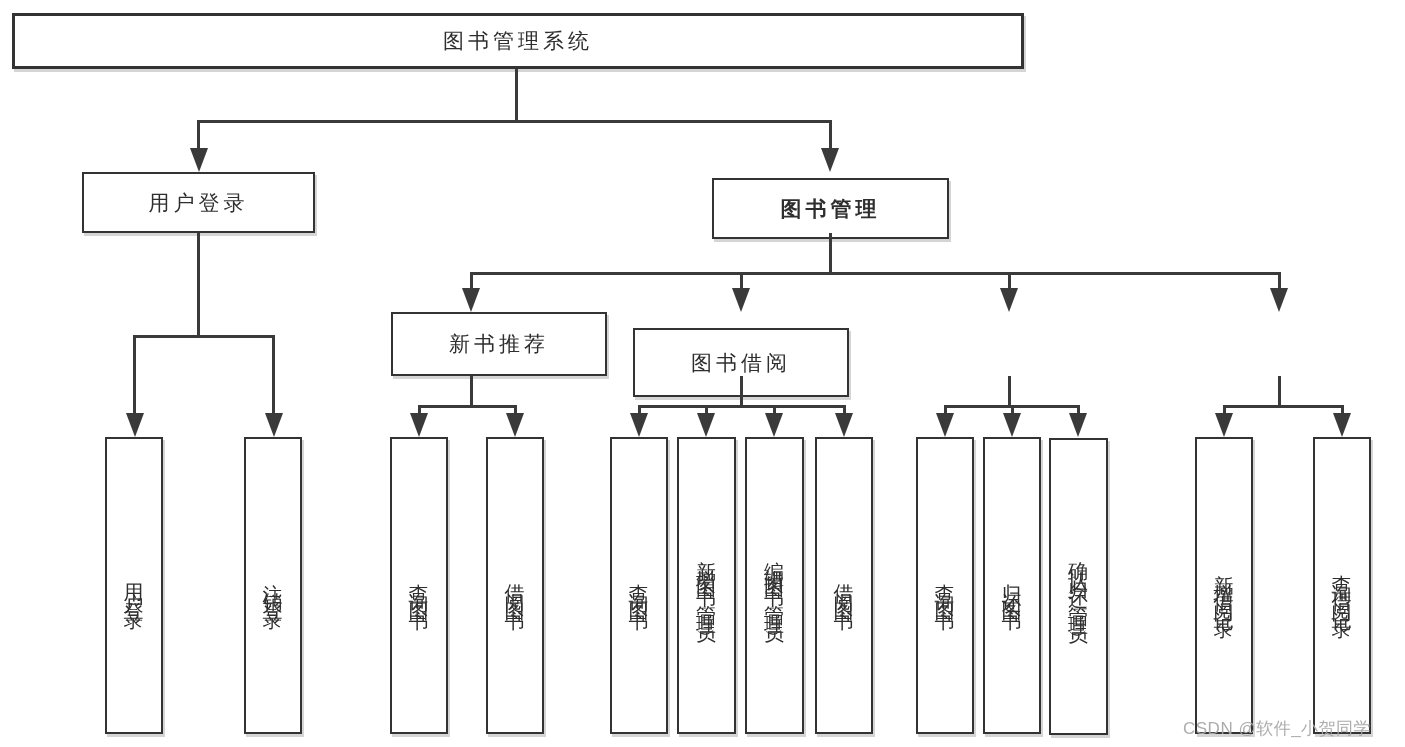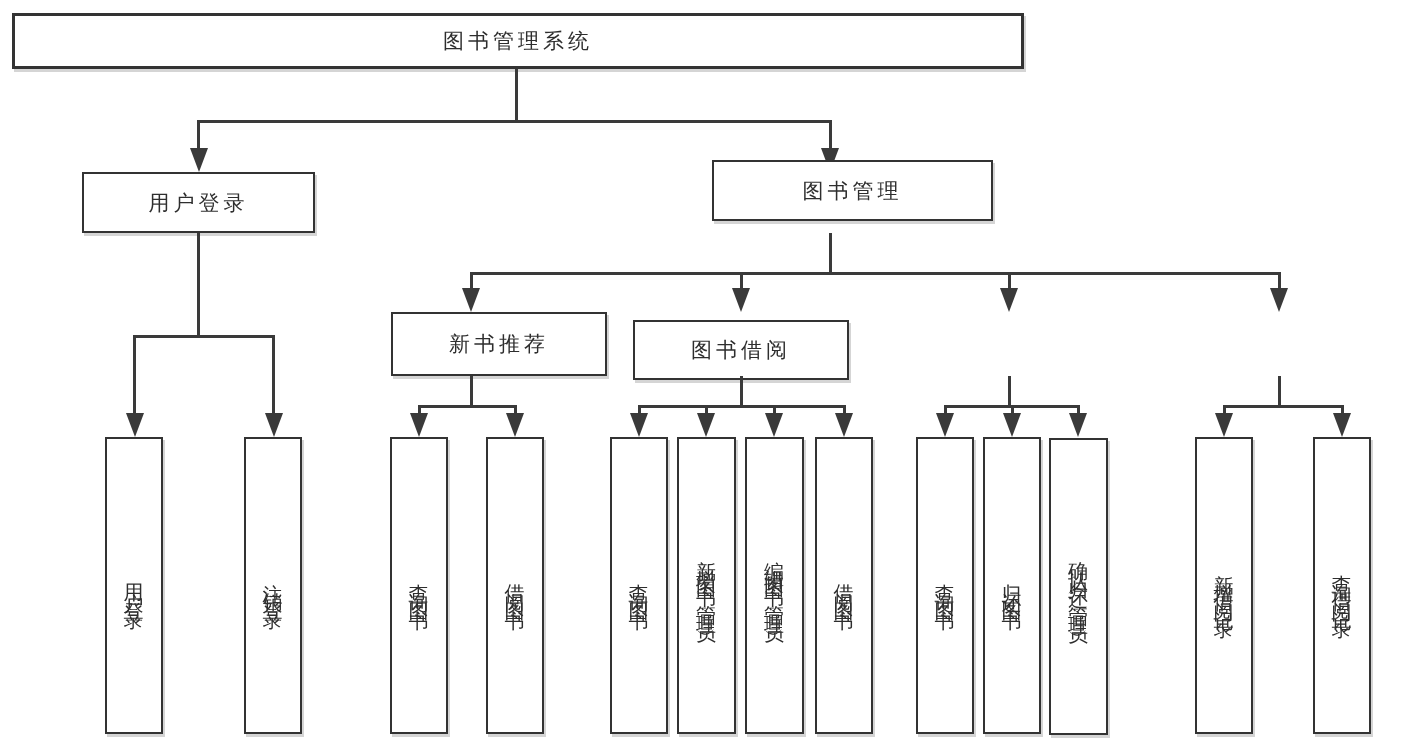--- a/index.html
+++ b/index.html
@@ -81,21 +81,21 @@
   <div class="vline" style="left:515px; top:69px; width:3px; height:51px;"></div>
   <div class="hline" style="left:197px; top:120px; width:635px; height:3px;"></div>
   <div class="vline" style="left:197px; top:120px; width:3px; height:30px;"></div>
   <div class="arrow" style="left:190px; top:148px;"></div>
   <div class="vline" style="left:829px; top:120px; width:3px; height:30px;"></div>
   <div class="arrow" style="left:821px; top:148px;"></div>
 
   <div class="hbox thin" style="left:82px; top:172px; width:233px; height:61px;">
     <span>用户登录</span>
   </div>
-  <div class="hbox thin" style="left:712px; top:160px; width:281px; height:61px;">
+  <div class="hbox thin" style="left:712px; top:178px; width:237px; height:61px;font-weight:bold;">
     <span>图书管理</span>
   </div>
 
   <div class="vline" style="left:197px; top:233px; width:3px; height:102px;"></div>
   <div class="hline" style="left:133px; top:335px; width:142px; height:3px;"></div>
   <div class="vline" style="left:133px; top:335px; width:3px; height:80px;"></div>
   <div class="arrow" style="left:126px; top:413px;"></div>
   <div class="vline" style="left:272px; top:335px; width:3px; height:80px;"></div>
   <div class="arrow" style="left:265px; top:413px;"></div>
 
@@ -106,21 +106,21 @@
   <div class="vline" style="left:740px; top:272px; width:3px; height:18px;"></div>
   <div class="arrow" style="left:732px; top:288px;"></div>
   <div class="vline" style="left:1008px; top:272px; width:3px; height:18px;"></div>
   <div class="arrow" style="left:1000px; top:288px;"></div>
   <div class="vline" style="left:1278px; top:272px; width:3px; height:18px;"></div>
   <div class="arrow" style="left:1270px; top:288px;"></div>
 
   <div class="hbox thin" style="left:363px; top:312px; width:216px; height:64px;margin-left:28px;">
     <span>新书推荐</span>
   </div>
-  <div class="hbox thin" style="left:633px; top:320px; width:216px; height:60px;">
+  <div class="hbox thin" style="left:633px; top:328px; width:216px; height:69px;">
     <span>图书借阅</span>
   </div>
 
   <div class="vline" style="left:470px; top:376px; width:3px; height:29px;"></div>
   <div class="vline" style="left:740px; top:376px; width:3px; height:29px;"></div>
   <div class="vline" style="left:1008px; top:376px; width:3px; height:29px;"></div>
   <div class="vline" style="left:1278px; top:376px; width:3px; height:29px;"></div>
 
   <div class="hline" style="left:418px; top:405px; width:99px; height:3px;"></div>
   <div class="vline" style="left:418px; top:405px; width:3px; height:12px;"></div>
@@ -189,14 +189,15 @@
     <span>确认归还（管理员）</span>
   </div>
 
   <div class="vbox" style="left:1195px; top:437px; width:58px; height:297px;">
     <span>新增借阅记录</span>
   </div>
   <div class="vbox" style="left:1313px; top:437px; width:58px; height:297px;">
     <span>查询借阅记录</span>
   </div>
 
+  <div class="watermark">CSDN @软件_小贺同学</div>
 
 </div>
 
 </body></html>

